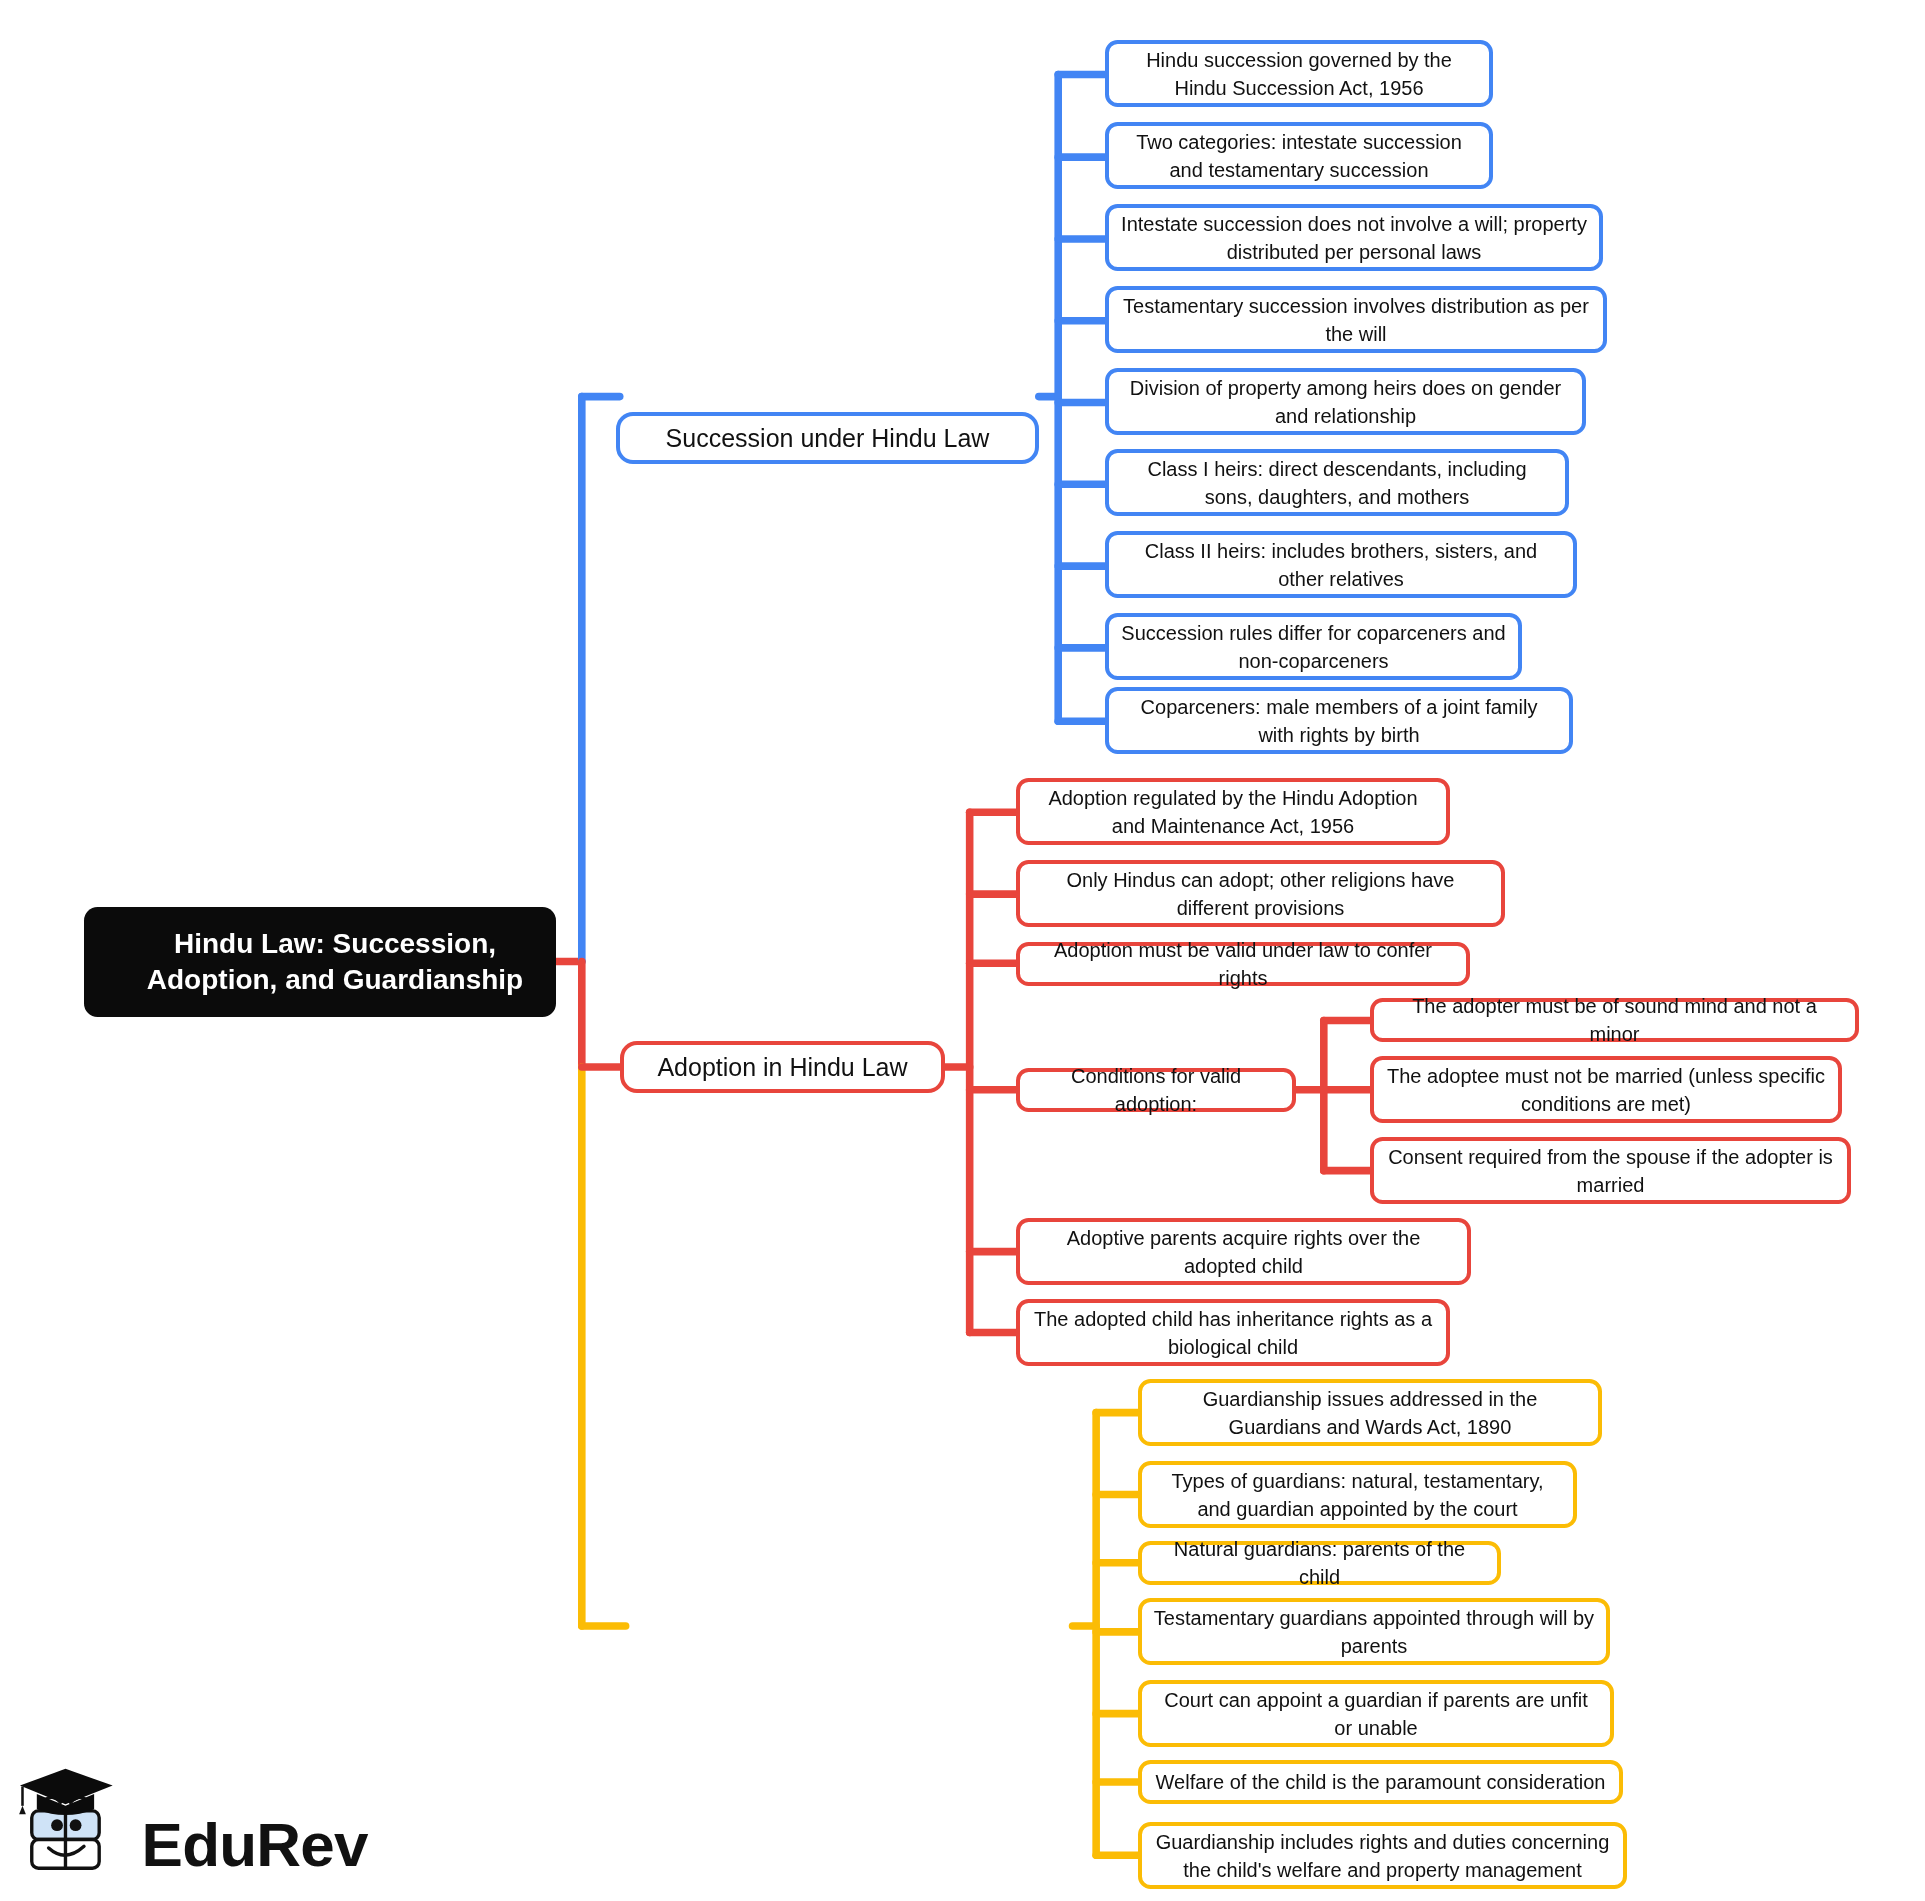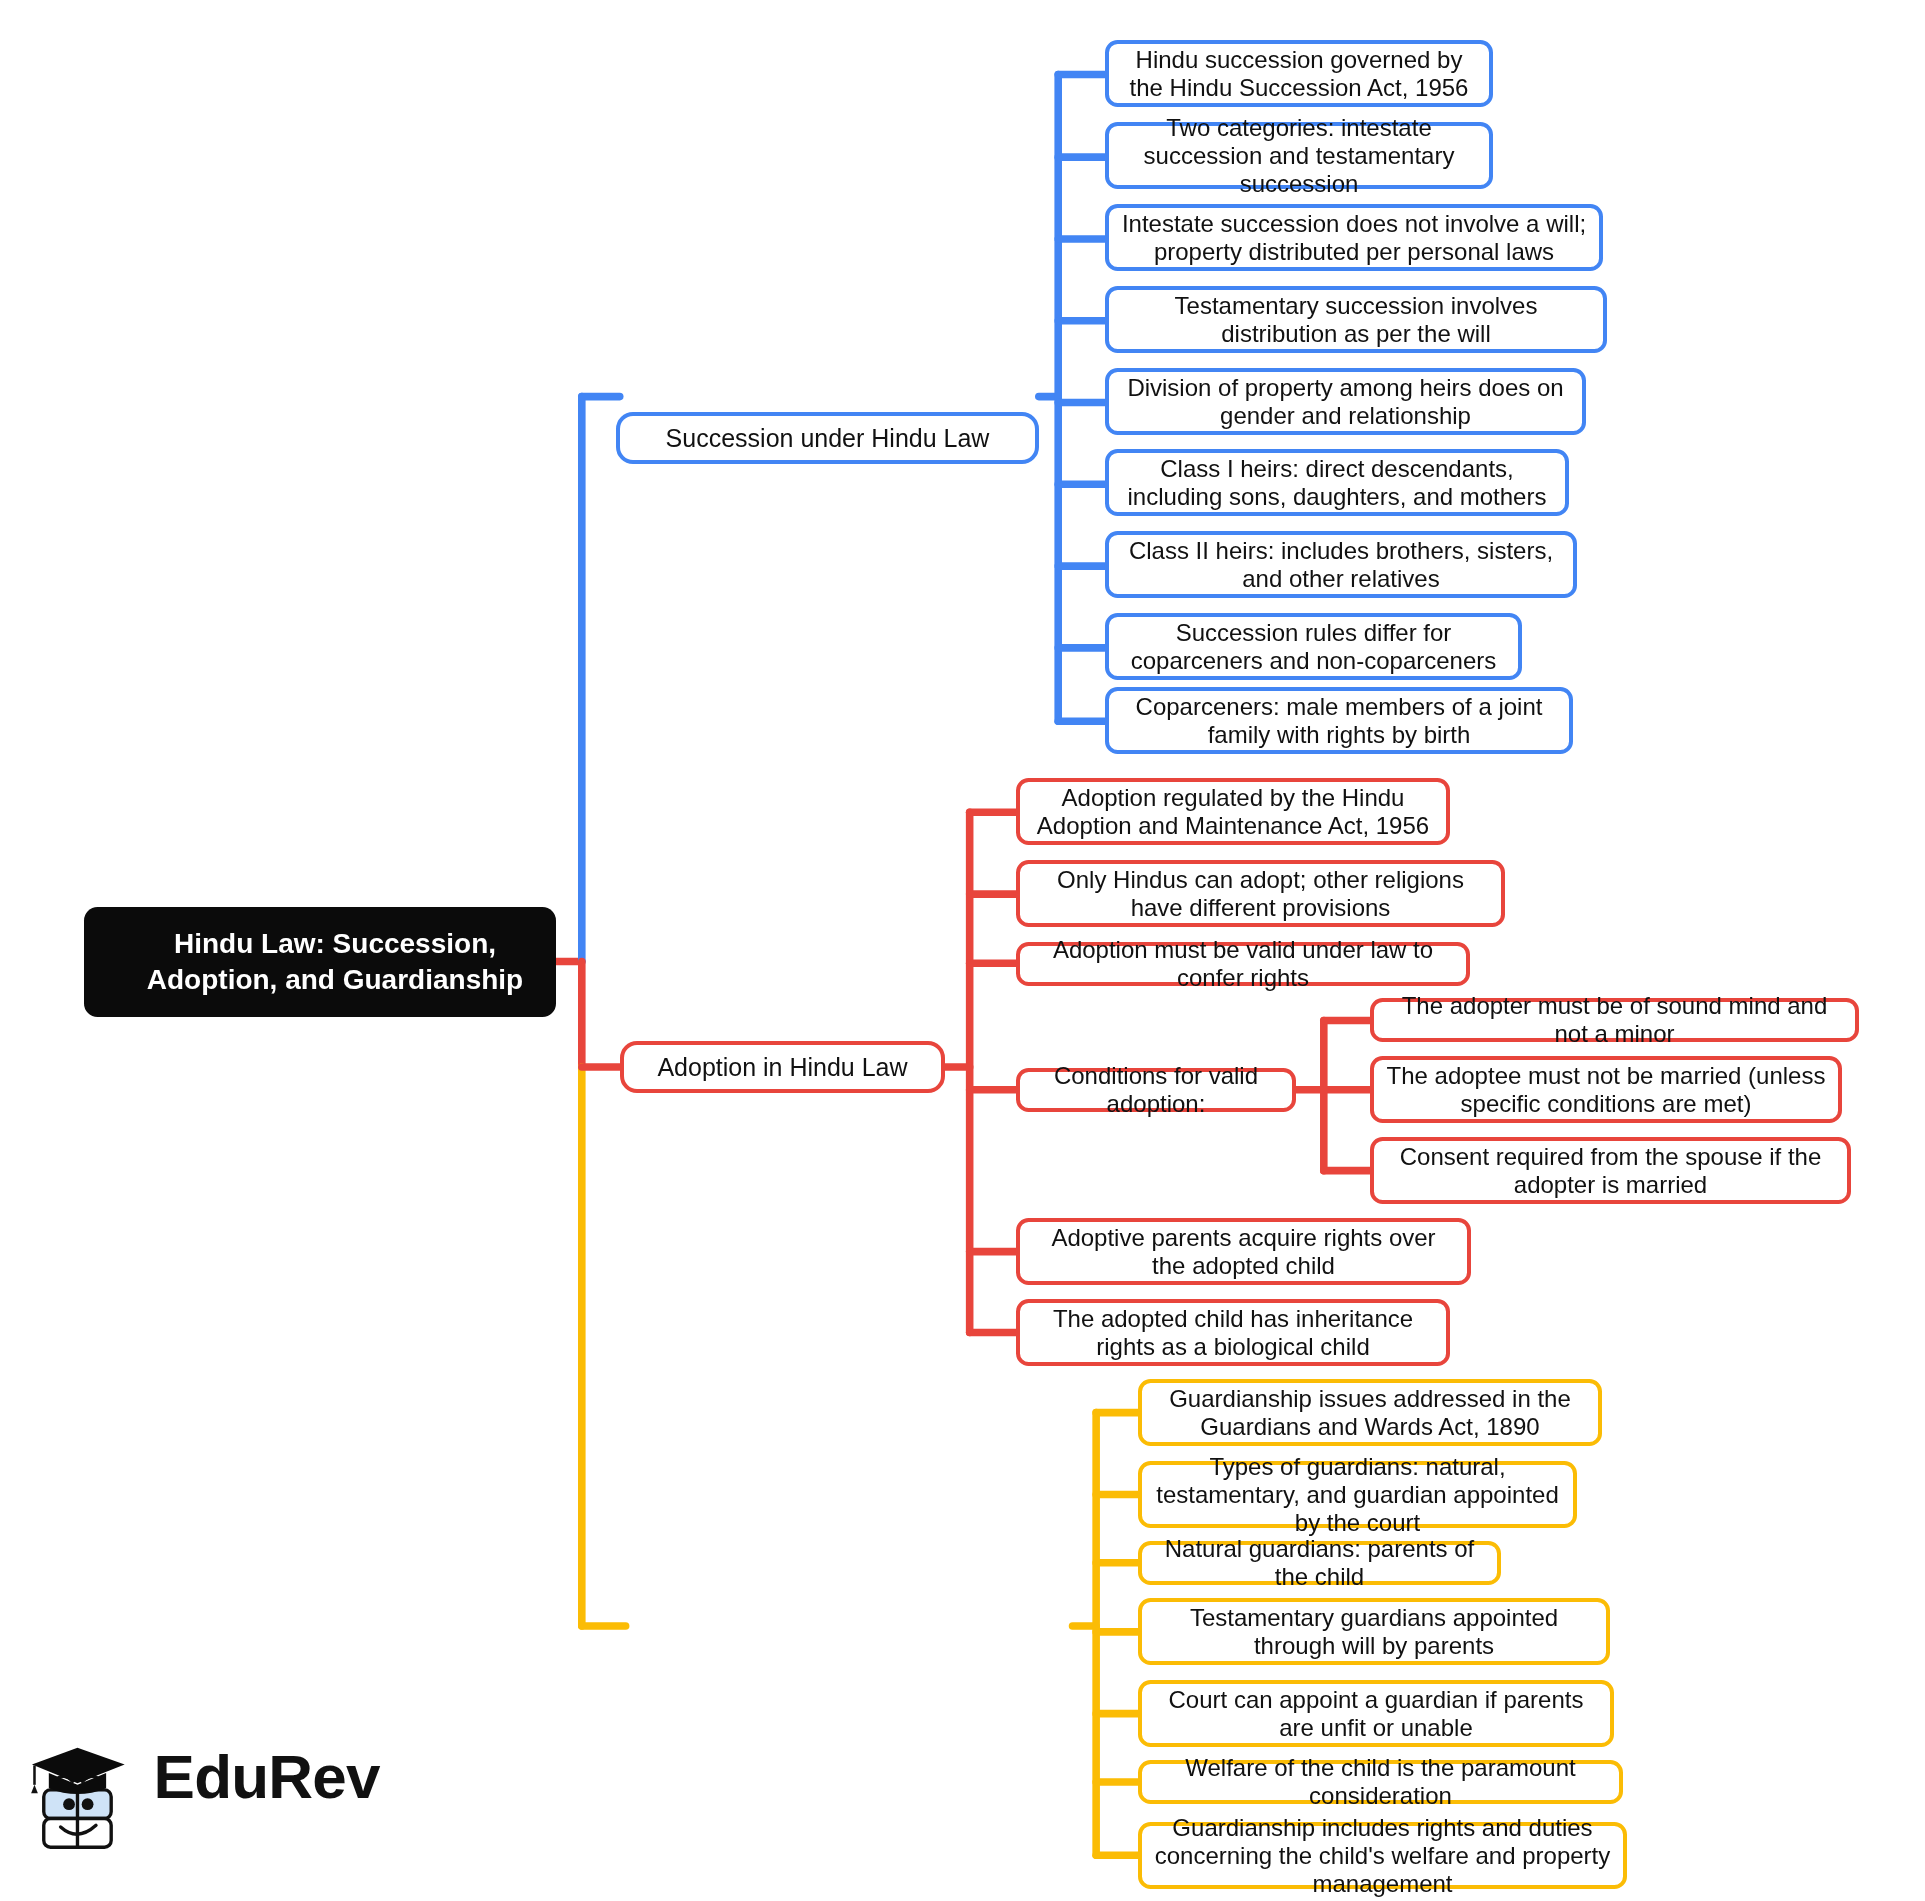--- a/index.html
+++ b/index.html
@@ -3,38 +3,38 @@
 <meta charset="utf-8">
 <style>
   html,body{margin:0;padding:0;background:#ffffff;}
   body{font-family:"Liberation Sans",sans-serif;}
   #canvas{position:relative;width:1925px;height:1902px;background:#ffffff;overflow:hidden;}
   #wires{position:absolute;left:0;top:0;width:1925px;height:1902px;}
 
   .node{position:absolute;box-sizing:border-box;display:flex;align-items:center;
         justify-content:center;text-align:center;background:#ffffff;
         border-style:solid;border-width:4.2px;border-radius:12.6px;
-        font-size:24px;line-height:28px;color:#111111;padding:5px 11.8px;}
+        font-size:20px;line-height:28px;color:#111111;padding:5px 11.8px;}
 
   .root{position:absolute;box-sizing:border-box;display:flex;align-items:center;
         justify-content:center;text-align:center;background:#0b0b0b;color:#ffffff;
         border-radius:13.5px;font-weight:bold;font-size:28px;line-height:36px;
         padding:10px 15px;white-space:pre-line;}
 
   .branch{position:absolute;box-sizing:border-box;display:flex;align-items:center;
           justify-content:center;text-align:center;background:#ffffff;
           border-style:solid;border-width:4.2px;border-radius:17px;
           font-size:25px;line-height:32px;color:#111111;padding:5px 15px;}
 
   .blue{border-color:#4285f4;}
   .red{border-color:#e8453c;}
   .amber{border-color:#fbbc05;}
 
-  #logo{position:absolute;left:25px;top:1741px;width:354px;height:139px;
-        display:flex;align-items:flex-start;gap:18.6px;}
+  #logo{position:absolute;left:13px;top:1741px;width:354px;height:139px;
+        display:flex;align-items:flex-end;gap:18.6px;}
   #logo-mark{width:110px;height:118px;flex:0 0 auto;}
   #logo-text{font-size:62px;font-weight:bold;color:#111111;letter-spacing:-0.8px;
              font-family:"Liberation Sans",sans-serif;}
 </style>
 </head>
 <body>
 
 <div id="canvas">
 
   <svg id="wires" viewBox="0 0 2283 2255" xmlns="http://www.w3.org/2000/svg">

